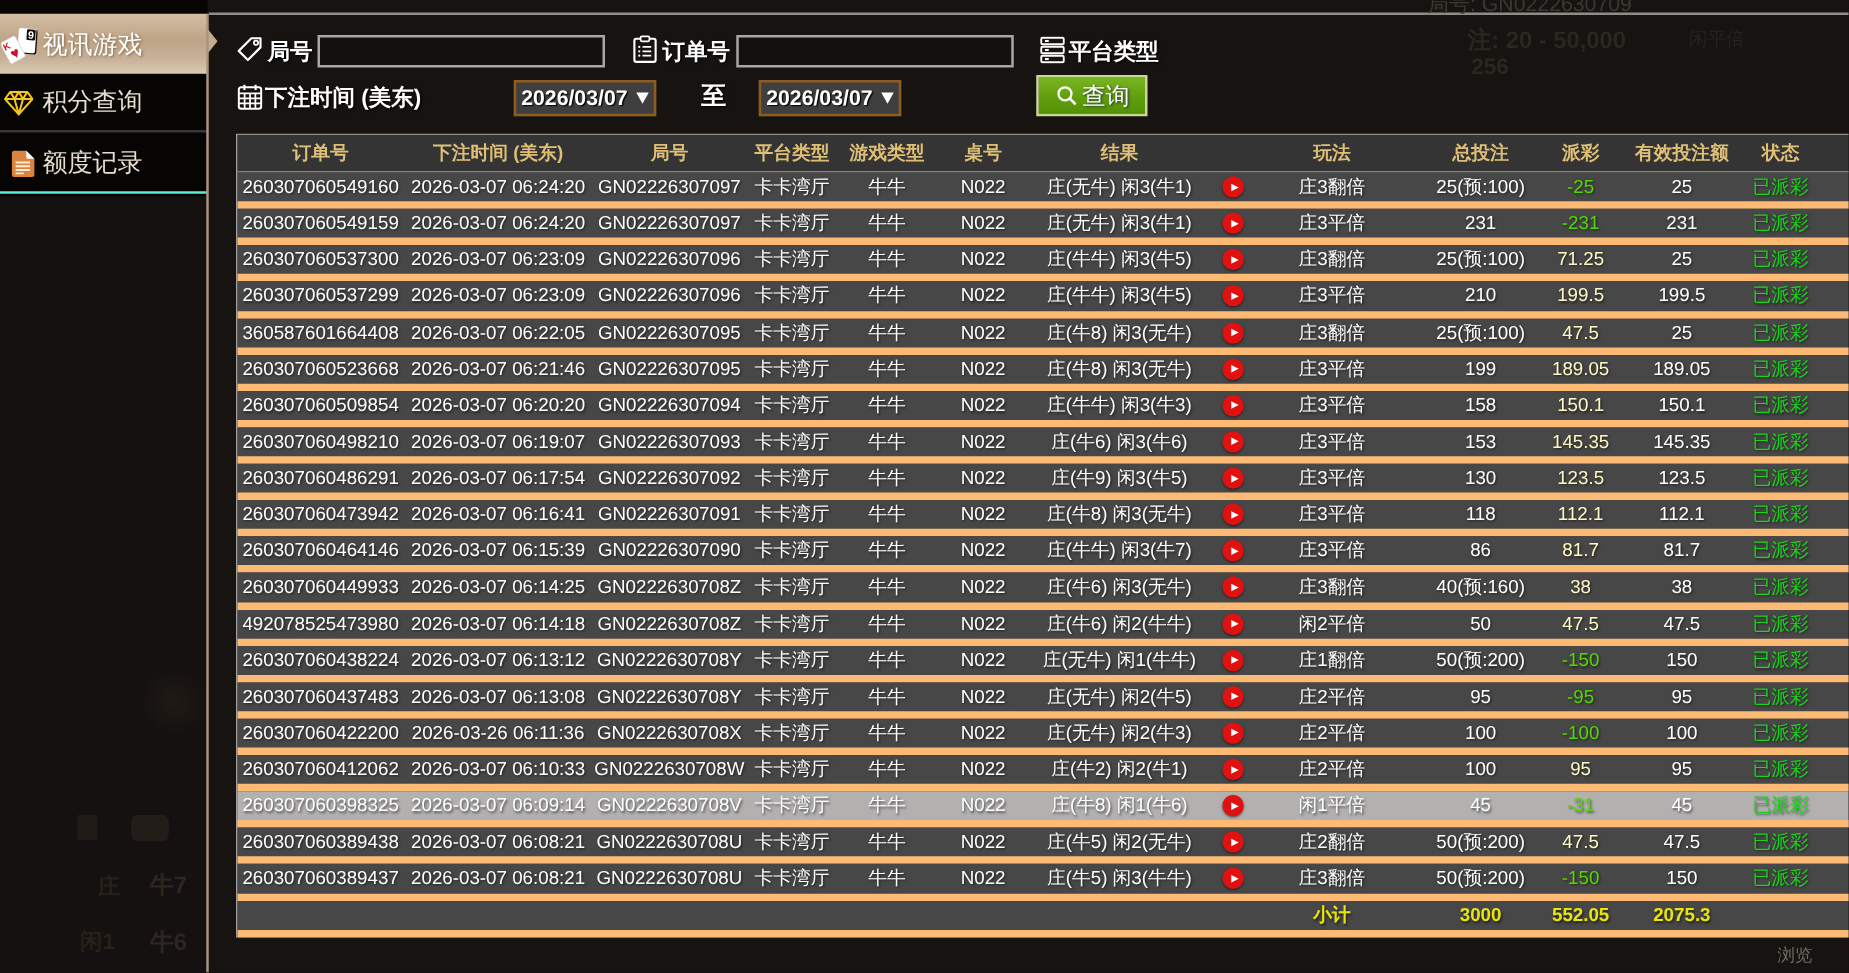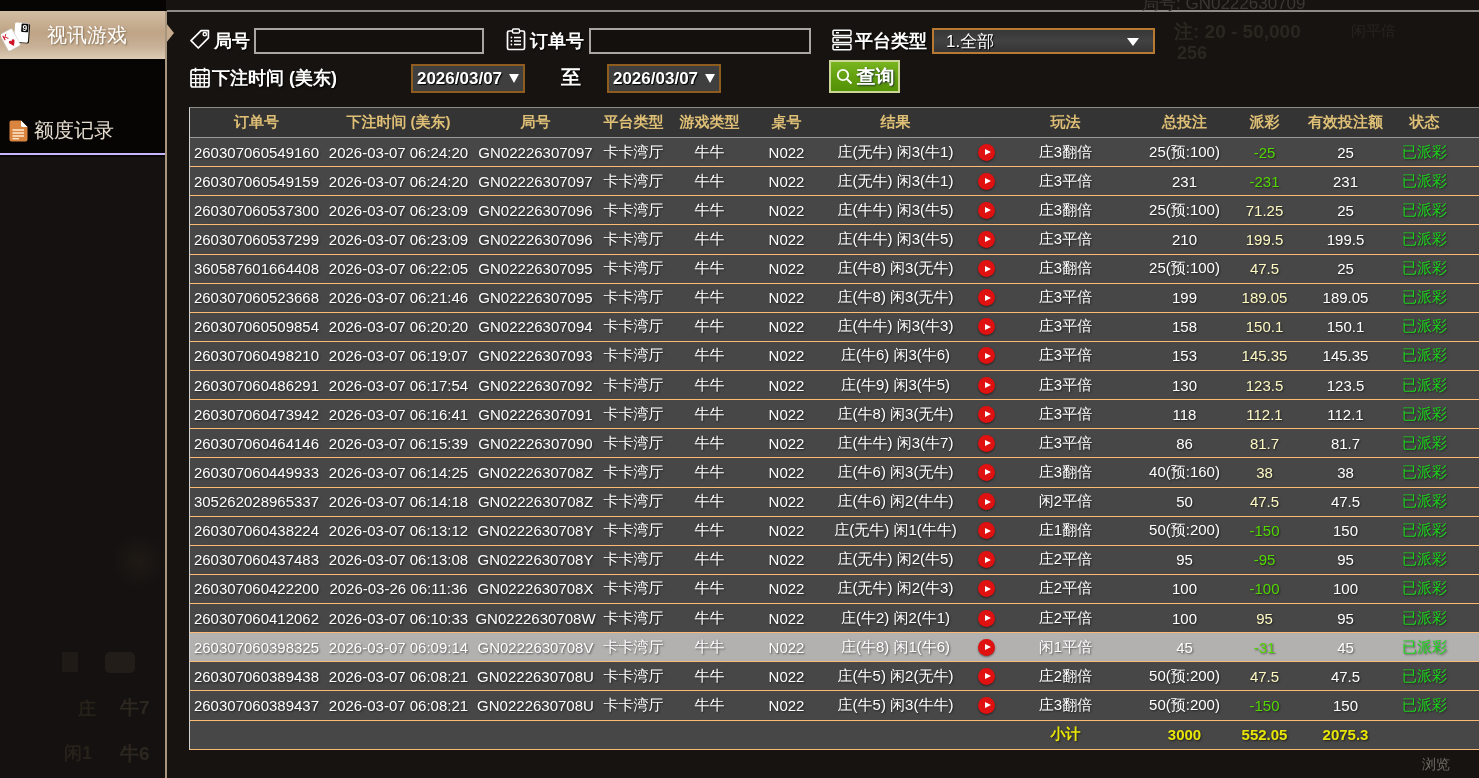--- a/index.html
+++ b/index.html
@@ -6,55 +6,55 @@
 font-family:"Liberation Sans",sans-serif}
 #stage{position:relative;width:1479px;height:778px;overflow:hidden}
 
 #sidebar{position:absolute;left:0;top:0;width:166px;height:778px;background:#141110}
 #menu{position:absolute;left:0;top:0;width:166px;height:157px;background:#060504;
 }
 .mi{position:absolute;left:0;width:166px;display:flex;align-items:center;color:#e7ddcf;
 font-size:20px}
 .mi .txt{margin-left:34px;letter-spacing:0px}
 #mi2{top:59px;height:47px;border-bottom:2px solid #393939}
-#mi3{top:108px;height:47px;border-bottom:2px solid #c4b5fd}
+#mi3{top:108px;height:47px;border-bottom:2px solid #5eead4}
 #tab1{position:absolute;left:0;top:11px;width:166px;height:48px;
 background:linear-gradient(180deg,#d2bda3 0%,#bfa486 45%,#c8b197 75%,#dccab4 100%);
 display:flex;align-items:center;color:#fff;font-size:20px}
-#tab1 .txt{margin-left:47px;text-shadow:1px 1px 2px rgba(90,70,40,.6)}
+#tab1 .txt{margin-left:34px;text-shadow:1px 1px 2px rgba(90,70,40,.6)}
 #tab1:after{content:"";position:absolute;right:-8px;top:12px;width:0;height:0;
 border-left:8px solid #c6ab8d;border-top:10.5px solid transparent;border-bottom:10.5px solid transparent}
 .mico{position:absolute;left:2px}
 
 #content{position:absolute;left:166px;top:0;width:1313px;height:778px;background:#171310}
 #topline{position:absolute;left:1px;top:10px;width:1312px;height:2px;background:#8e8c88}
 .lbl{position:absolute;color:#fff;font-weight:bold;font-size:18px;line-height:26px;
 text-shadow:1px 1px 2px #000}
 .inp{position:absolute;height:26px;background:#13100d;border:2px solid #a9a7a3}
 .dd{position:absolute;width:114px;height:29px;background:#3f3f3f;border:2px solid #8f5c20;
 color:#fff;font-size:17px;font-weight:bold;display:flex;align-items:center;justify-content:center;
 text-shadow:1px 1px 1px #000}
 .dd .tri{width:0;height:0;border-top:9px solid #fff;border-left:5.5px solid transparent;
 border-right:5.5px solid transparent;margin-left:7px}
 #sel{position:absolute;left:766px;top:28px;width:223px;height:26px;
 background:linear-gradient(180deg,#373737,#424242 50%,#353535);border:2px solid #b87a33;
 color:#fff;font-size:17px;display:flex;align-items:center;text-shadow:1px 1px 1px #000}
 #sel .tri{position:absolute;right:14px;top:8px;width:0;height:0;border-top:8px solid #fff;
 border-left:6px solid transparent;border-right:6px solid transparent}
-#qbtn{position:absolute;left:663px;top:60px;width:71px;height:33px;
+#qbtn{position:absolute;left:663px;top:60px;width:89px;height:33px;
 background:linear-gradient(180deg,#79b520,#5f9d0d 60%,#549106);border:2px solid #ccd795;
-color:#fff;font-weight:bold;font-size:19px;display:flex;align-items:center;justify-content:center;
+color:#fff;font-weight:normal;font-size:19px;display:flex;align-items:center;justify-content:center;
 text-shadow:1px 1px 2px #233}
 .ghost{position:absolute;font-weight:bold}
 
 #grid{position:absolute;left:23px;top:107px;width:1290px;
 border-left:1.5px solid #d0d0d0;border-top:1px solid #8e8b86}
 .hdr{display:flex;height:30px;background:#343434;border-bottom:1px solid #9c9a96;
 color:#debf75;font-weight:bold;font-size:15px}
-.row{display:flex;height:29.14px;background:#474747;border-bottom:1px solid #fdba74;
+.row{display:flex;height:29.14px;background:#474747;border-bottom:6px solid #fdba74;
 color:#fff;font-size:15px;text-shadow:1px 1px 2px rgba(0,0,0,.55)}
 .row.hl{background:#b3b0b0}
 .c{display:flex;align-items:center;justify-content:center;white-space:nowrap;overflow:visible}
 .c1{width:133px}.c2{width:151px}.c3{width:123px}.c4{width:73px}.c5{width:79px}.c6{width:75px}
 .c7{width:143px}.c7b{width:39px}.c8{width:119px}.c9{width:119px}.c10{width:41px}
 .c11{width:121px}.c12{width:37px}.c13{flex:1}
 .g{color:#52d800}.r{color:#fef9c3}.st{color:#1bd51b}
 .sum{color:#e9e607;font-weight:bold}
 .sum .c{justify-content:center}
 .pb{width:17px;height:17px;border-radius:50%;background:#e01111;display:flex;align-items:center;
@@ -91,24 +91,20 @@
 <div class="inp" style="left:423px;top:28px;width:222px"></div>
 <svg class="ic" style="position:absolute;left:666px;top:29px" width="20" height="22" viewBox="0 0 20 22">
 <g fill="none" stroke="#fff" stroke-width="1.5">
 <rect x="1" y="1.2" width="18" height="5.2" rx="1"></rect>
 <rect x="1" y="8.4" width="18" height="5.2" rx="1"></rect>
 <rect x="1" y="15.6" width="18" height="5.2" rx="1"></rect>
         </g>
 <path d="M4 3.8 H7 M4 11 H7 M4 18.2 H7" stroke="#fff" stroke-width="1.6"></path>
       </svg>
 <span class="lbl" style="left:689px;top:28px">平台类型</span>
-<div id="sel">
-        <span style="margin-left:12px">1.全部</span>
-        <span class="tri"></span>
-      </div>
 
 <svg class="ic" style="position:absolute;left:24px;top:67px" width="20" height="21" viewBox="0 0 20 21">
 <rect x="1" y="2.8" width="18" height="17.2" rx="2" fill="none" stroke="#fff" stroke-width="1.7"></rect>
 <path d="M5.5 0.8 V5 M14.5 0.8 V5" stroke="#fff" stroke-width="1.7"></path>
 <path d="M1 7.6 H19 M1 11.6 H19 M1 15.6 H19" stroke="#fff" stroke-width="1.4"></path>
 <path d="M5.7 7.6 V20 M10 7.6 V20 M14.3 7.6 V20" stroke="#fff" stroke-width="1.4"></path>
       </svg>
 <span class="lbl" style="left:46px;top:65px">下注时间 (美东)</span>
 <div class="dd" style="left:245px;top:64px">2026/03/07<span class="tri"></span></div>
 <span class="lbl" style="left:395px;top:64px;font-size:20px">至</span>
@@ -369,21 +365,21 @@
             </span>
           </div>
 <div class="c c8">庄3翻倍</div>
           <div class="c c9">40(预:160)</div>
           <div class="c c10 r">38</div>
 <div class="c c11">38</div>
           <div class="c c12 st">已派彩</div>
           <div class="c c13"></div>
 </div>
 <div class="row">
-<div class="c c1">305262028965337</div>
+<div class="c c1">492078525473980</div>
           <div class="c c2">2026-03-07 06:14:18</div>
           <div class="c c3">GN0222630708Z</div>
 <div class="c c4">卡卡湾厅</div>
           <div class="c c5">牛牛</div>
           <div class="c c6">N022</div>
 <div class="c c7">庄(牛6) 闲2(牛牛)</div>
           <div class="c c7b">
             <span class="pb">
               <i></i>
             </span>
@@ -565,20 +561,30 @@
 <text x="23.5" y="9.8" font-size="8.5" fill="#fff" text-anchor="middle" font-weight="bold" font-family="Liberation Sans,sans-serif">9</text>
             </g>
 <g transform="rotate(-28 9 19)">
               <rect x="2.5" y="9.5" width="13.5" height="19" rx="1.5" fill="#fff" stroke="#c9c9c9" stroke-width="0.5"></rect>
 <text x="6.3" y="17" font-size="7.5" fill="#cf1126" text-anchor="middle" font-weight="bold" font-family="Liberation Sans,sans-serif">K</text>
 <text x="9.7" y="26.3" font-size="12" fill="#cf1126" text-anchor="middle">♥</text>
             </g>
           </svg>
 <span class="txt">视讯游戏</span>
         </div>
+<div class="mi" id="mi2">
+          <svg class="mico" style="left:3px;top:13px" width="24" height="21" viewBox="0 0 24 21">
+<g fill="none" stroke="#f5c71c" stroke-width="1.6" stroke-linejoin="round">
+<path d="M5.2 1.5 H18.8 L23 7.2 L12 19.5 L1 7.2 Z"></path>
+<path d="M1 7.2 H23 M5.2 1.5 L8.6 7.2 L12 1.5 L15.4 7.2 L18.8 1.5"></path>
+<path d="M8.6 7.2 L12 19.5 L15.4 7.2"></path>
+            </g>
+          </svg>
+<span class="txt">积分查询</span>
+        </div>
 <div class="mi" id="mi3">
           <svg class="mico" style="left:9px;top:12px" width="19" height="22" viewBox="0 0 19 22">
 <path d="M2.5 0.5 H12 L18.5 7 V19.5 A2 2 0 0 1 16.5 21.5 H2.5 A2 2 0 0 1 0.5 19.5 V2.5 A2 2 0 0 1 2.5 0.5 Z" fill="#d9853f"></path>
 <path d="M12 0.5 L18.5 7 H13.5 A1.5 1.5 0 0 1 12 5.5 Z" fill="#fff"></path>
 <path d="M3.5 10 H15 M3.5 13 H15 M3.5 16 H15" stroke="#ffe9d2" stroke-width="1.5"></path>
 <path d="M3.5 18.7 H10" stroke="#ffe9d2" stroke-width="1.3"></path>
           </svg>
 <span class="txt">额度记录</span>
         </div>
 </div>

